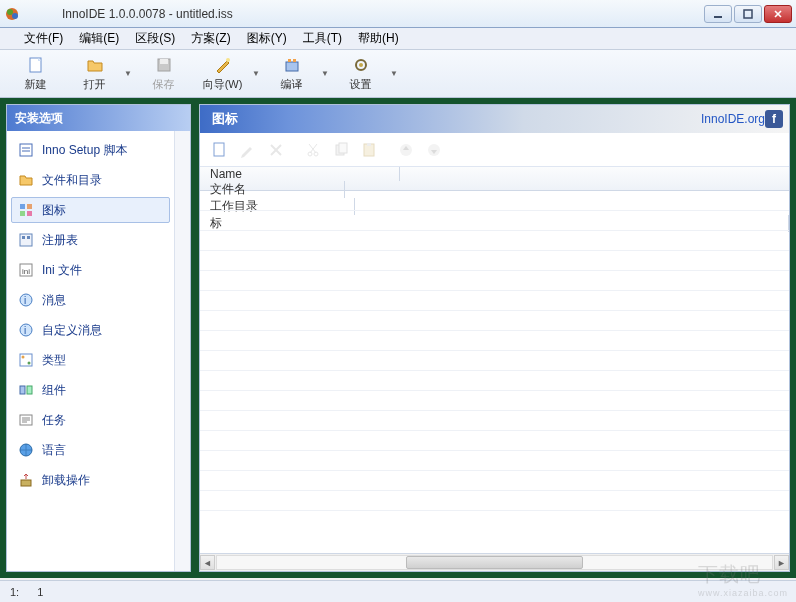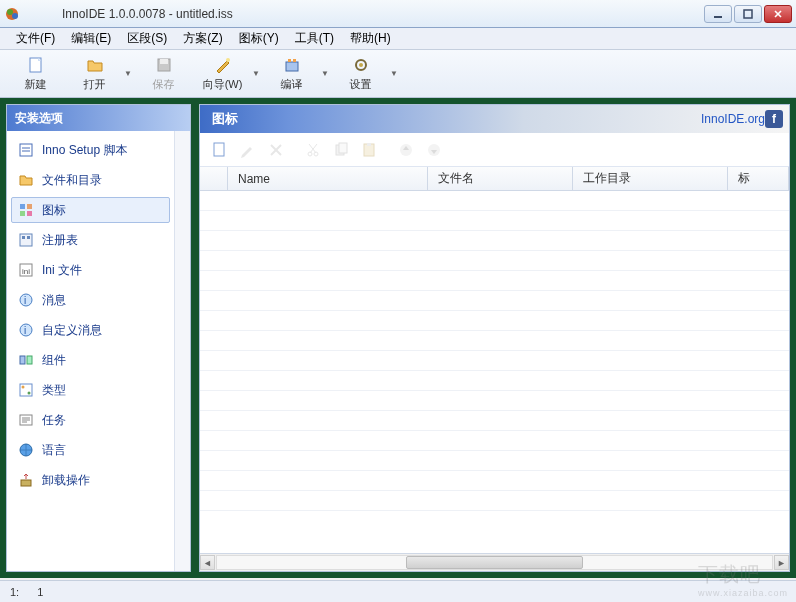--- a/index.html
+++ b/index.html
@@ -8,21 +8,21 @@
 
 .titlebar { height: 28px; background: linear-gradient(#f5f9fc,#e1ecf8); border-bottom: 1px solid #8ba4c8; display: flex; align-items: center; padding: 0 4px; gap: 36px; }
 .titlebar .app-icon { width: 16px; height: 16px; margin-right: 6px; }
 .titlebar .title { font-size: 12px; color: #333; flex: 1; }
 .win-controls { display: flex; gap: 2px; }
 .win-btn { width: 28px; height: 18px; border: 1px solid #9cb0cc; border-radius: 3px; display:flex; align-items:center; justify-content:center; background: linear-gradient(#f2f6fb,#d5e3f4); }
 .win-btn.close { background: linear-gradient(#e57b7b,#c43131); border-color:#a02020; }
 .win-btn svg { pointer-events:none; }
 
 
-.menubar { height: 22px; background: #ecf0f8; border-bottom: 1px solid #c5cfde; display: flex; align-items: center; padding-left: 8px; font-size: 12px; }
+.menubar { height: 22px; background: #ecf0f8; border-bottom: 1px solid #c5cfde; display: flex; align-items: center; padding-left: 16px; font-size: 12px; }
 .menubar .menu-item { padding: 2px 8px; cursor: default; }
 
 
 .toolbar { height: 48px; background: linear-gradient(#f6f9fd,#e7eef8); border-bottom: 1px solid #b8c4d8; display: flex; align-items: center; padding-left: 8px; }
 .tool-btn { width: 55px; height: 42px; display:flex; flex-direction:column; align-items:center; justify-content:center; font-size: 11px; color:#333; margin-right: 4px; border:1px solid transparent; border-radius:3px; cursor:default;}
 .tool-btn.disabled { color:#a0a0a0; }
 .tool-btn .ic { width:20px; height:20px; display:flex; align-items:center; justify-content:center; margin-bottom:2px;}
 .tool-dd { width:12px; font-size:8px; color:#666; margin-left:-2px; align-self:center;}
 .tool-group{display:flex; align-items:center;}
 
@@ -40,21 +40,21 @@
 .panel-header { height:28px; background:linear-gradient(90deg,#3e6cc6 0%,#6d93db 15%,#d0dae8 55%,#f5f5f5 100%); display:flex; align-items:center; padding-left:12px; color:#fff; font-size:13px; font-weight:bold; }
 .panel-header .spacer{flex:1;}
 .panel-header .link { color:#2356c4; font-size:12px; font-weight:normal; text-decoration: none;}
 .panel-header .fb-icon { width:18px; height:18px; background:#3b5998; border-radius:3px; color:#fff; font-size:12px; font-weight:bold; display:flex;align-items:center;justify-content:center; margin-right:6px;}
 .panel-toolbar { height:34px; display:flex; align-items:center; gap:8px; padding-left:10px; border-bottom:1px solid #dfe6f2;}
 .ptb { width:20px; height:20px; display:flex; align-items:center; justify-content:center; opacity:0.85;}
 .ptb.disabled{opacity:0.35;}
 .ptb.sep{width:1px;height:20px;background:transparent;}
 
 .grid-wrap{flex:1; display:flex; flex-direction:column; overflow:hidden;}
-.grid-header { height:24px; display:flex; background:linear-gradient(#fbfcfd,#eef2f8); border-bottom:1px solid #cfd8e6; font-size:12px; color:#333;}
+.grid-header { height:24px; display:flex; background:linear-gradient(#fbfcfd,#eef2f8); border-bottom:1px solid #cfd8e6; font-size:12px; color:#333;flex-direction:column;}
 .grid-header .gh { border-right:1px solid #cfd8e6; display:flex; align-items:center; padding-left:10px;}
 .grid-header .gh0{width:28px;padding:0;}
 .grid-body{ flex:1; overflow:auto; position:relative;}
 .grid-rows{ min-width:560px;}
 .grid-row{ height:20px; border-bottom:1px solid #eef1f6;}
 .hscroll { height:18px; border-top:1px solid #cfd8e6; background:#f0f0f0; position:relative;}
 .hscroll .track{position:absolute;left:16px;right:16px;top:1px;bottom:1px;background:#f7f7f7;border:1px solid #ddd;}
 .hscroll .thumb{position:absolute;left:35%;width:30%;top:2px;bottom:2px;background:linear-gradient(#e8e8e8,#d0d0d0);border:1px solid #bbb;border-radius:2px;}
 .hscroll .arr{position:absolute;top:1px;bottom:1px;width:15px;background:linear-gradient(#f2f2f2,#e0e0e0);border:1px solid #ccc;display:flex;align-items:center;justify-content:center;font-size:9px;color:#666;}
 .hscroll .arr.l{left:0;} .hscroll .arr.r{right:0;}
@@ -249,35 +249,35 @@
               <svg width="16" height="16">
                 <circle cx="8" cy="8" r="6" fill="#cfe4fb" stroke="#4a7fc4"></circle>
                 <text x="6" y="12" font-size="10" fill="#2356a8">i</text>
               </svg>
             </span>
             <span>自定义消息</span>
           </div>
           <div class="side-item">
             <span class="si-icon">
               <svg width="16" height="16">
-                <rect x="2" y="4" width="5" height="8" fill="#a8c4ee" stroke="#446aa8"></rect>
-                <rect x="9" y="4" width="5" height="8" fill="#a8eec4" stroke="#44a868"></rect>
-              </svg>
-            </span>
-            <span>组件</span>
-          </div>
-          <div class="side-item">
-            <span class="si-icon">
-              <svg width="16" height="16">
                 <rect x="2" y="2" width="12" height="12" fill="#fff" stroke="#6a8fcd"></rect>
                 <circle cx="5" cy="5" r="1.5" fill="#e6a24a"></circle>
                 <circle cx="11" cy="11" r="1.5" fill="#5aa05a"></circle>
               </svg>
             </span>
             <span>类型</span>
+          </div>
+          <div class="side-item">
+            <span class="si-icon">
+              <svg width="16" height="16">
+                <rect x="2" y="4" width="5" height="8" fill="#a8c4ee" stroke="#446aa8"></rect>
+                <rect x="9" y="4" width="5" height="8" fill="#a8eec4" stroke="#44a868"></rect>
+              </svg>
+            </span>
+            <span>组件</span>
           </div>
           <div class="side-item">
             <span class="si-icon">
               <svg width="16" height="16">
                 <rect x="2" y="3" width="12" height="10" fill="#fff" stroke="#888"></rect>
                 <path d="M4 6h8M4 8h8M4 10h5" stroke="#888"></path>
               </svg>
             </span>
             <span>任务</span>
           </div>

